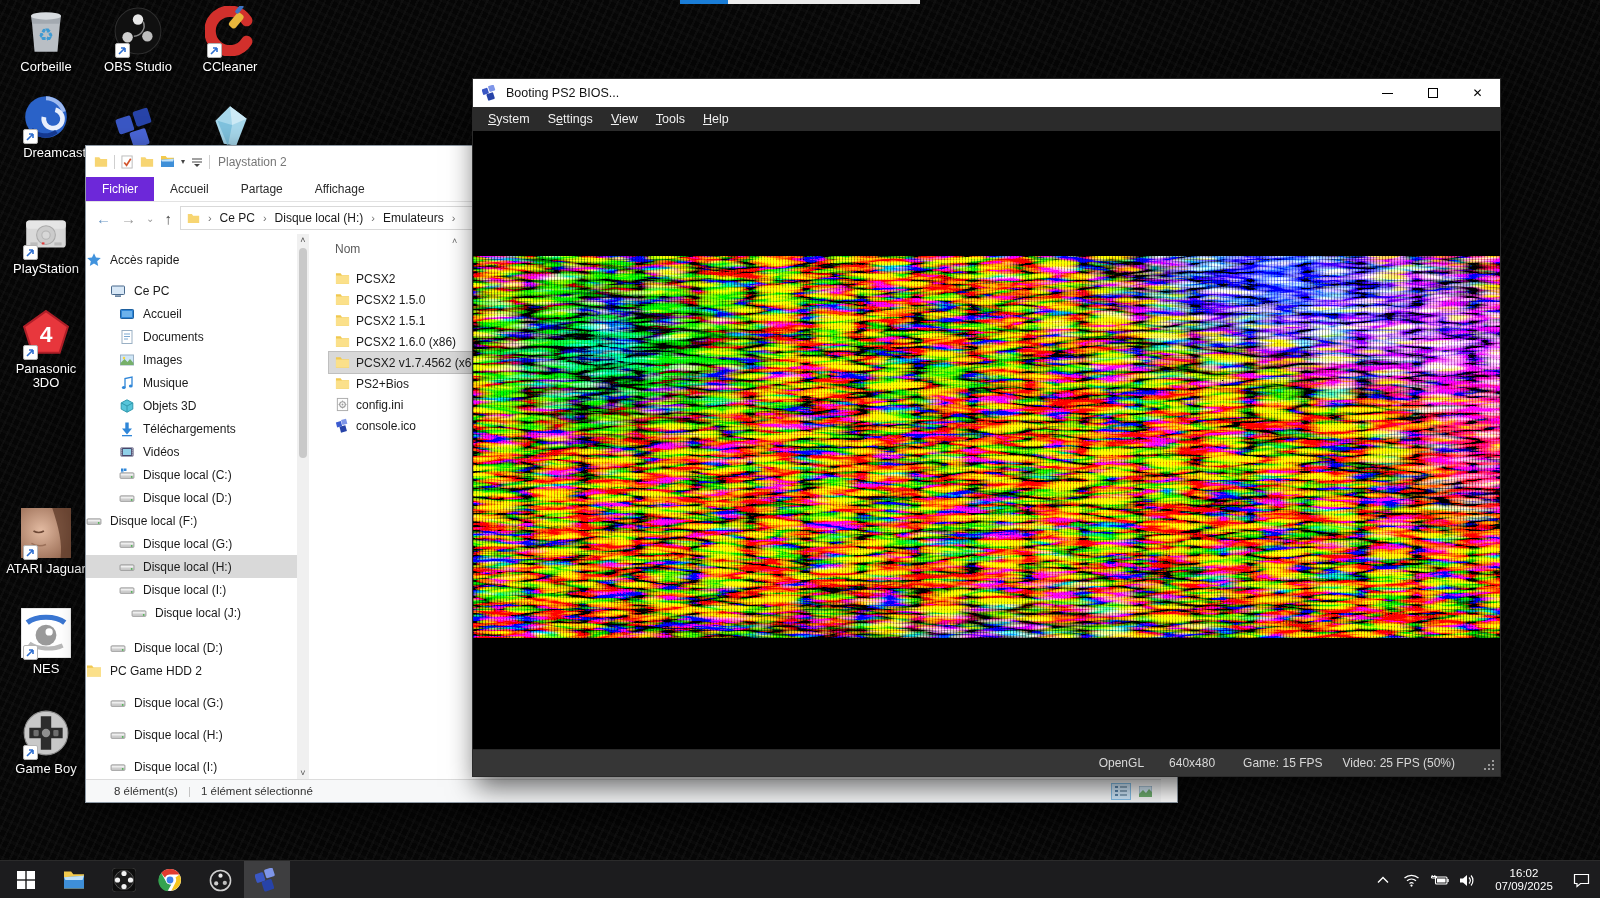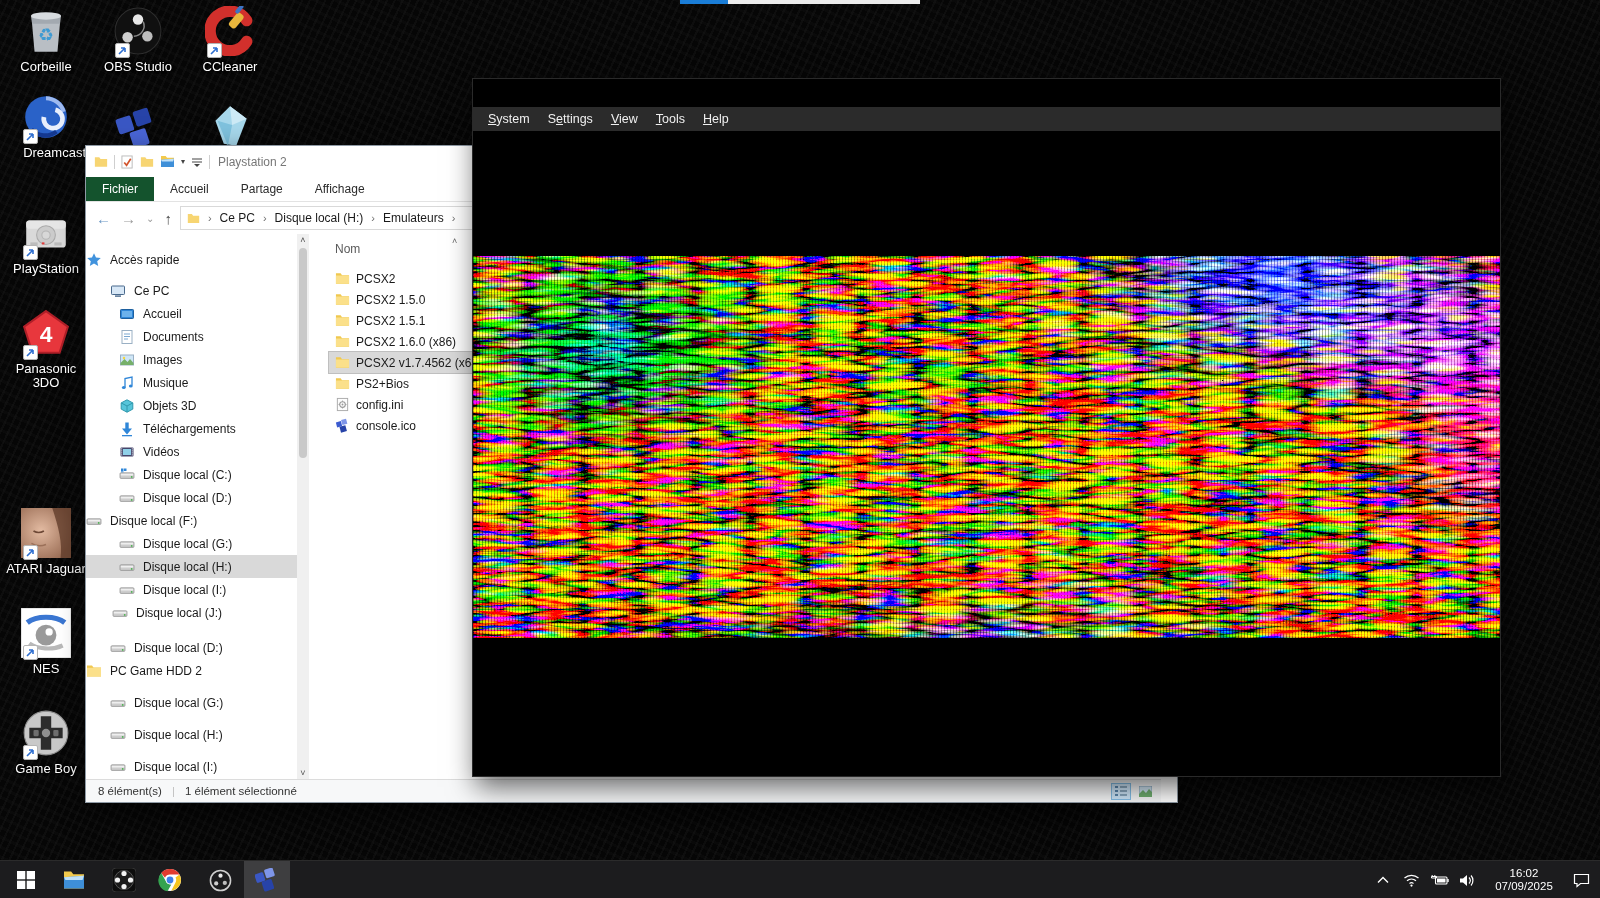--- a/index.html
+++ b/index.html
@@ -28,21 +28,21 @@
 
   
   .explorer { left:85px; top:145px; width:1093px; height:658px; z-index:10; border:1px solid #8f9aa5; }
   .ex-titlebar { position:absolute; left:0; top:0; right:0; height:31px; background:#fff; display:flex; align-items:center; padding-left:8px; }
   .qat { display:flex; align-items:center; gap:6px; }
   .qat .sep { width:1px; height:14px; background:#cfcfcf; }
   .qat .caret { font-size:8px; color:#444; }
   .ex-title { margin-left:8px; font-size:12px; color:#777; }
   .ex-tabs { position:absolute; left:0; top:31px; right:0; height:25px; background:#fff; display:flex; border-bottom:1px solid #e3e3e3; font-size:12px; }
   .ex-tab { padding:0 16px; display:flex; align-items:center; color:#2b2b2b; }
-  .ex-tab.active { background:#14532d; color:#fff; }
+  .ex-tab.active { background:#6d28d9; color:#fff; }
   .ex-addr { position:absolute; left:0; top:56px; right:0; height:32px; background:#fff; display:flex; align-items:center; }
   .addr-arrows { display:flex; align-items:center; gap:10px; padding:0 8px 0 10px; color:#6a97c5; }
   .addr-arrows .dim { color:#9a9a9a; }
   .addr-arrows .up { color:#4a4a4a; }
   .crumbbox { flex:1; height:24px; margin-right:10px; border:1px solid #d9d9d9; background:#fff; display:flex; align-items:center; padding:0 6px; font-size:12px; color:#1a1a1a; gap:4px; }
   .crumbbox .chev { color:#6d6d6d; font-size:11px; padding:0 4px; }
   .ex-body { position:absolute; left:0; top:88px; right:0; bottom:23px; background:#fff; overflow:hidden; }
   .nav-pane { position:absolute; left:0; top:14px; width:211px; }
   .nav-row { display:flex; align-items:center; height:23px; font-size:12px; color:#1a1a1a; }
   .nav-row.sel { background:#d9d9d9; }
@@ -52,21 +52,21 @@
   .nav-scroll .arr { position:absolute; left:0; width:12px; height:12px; color:#505050; font-size:9px; text-align:center; line-height:12px; }
   .nav-scroll .thumb { position:absolute; left:2px; top:14px; width:8px; height:210px; background:#c9c9c9; border-radius:4px; }
   .file-pane { position:absolute; left:225px; top:0; right:0; bottom:0; }
   .file-col-header { position:absolute; left:24px; top:8px; font-size:12px; color:#5a5a5a; }
   .sort-caret { position:absolute; left:141px; top:2px; font-size:9px; color:#6a6a6a; }
   .file-rows { position:absolute; left:18px; top:34px; }
   .file-row { display:flex; align-items:center; height:21px; width:162px; font-size:12px; color:#1a1a1a; padding-left:6px; }
   .file-row.sel { background:#d9d9d9; outline:1px solid #bfbfbf; }
   .fico { width:15px; height:15px; margin-right:6px; flex:none; }
   .fico svg { width:15px; height:15px; }
-  .ex-status { position:absolute; left:0; bottom:0; right:16px; height:23px; background:#f7f8f9; border-top:1px solid #dcdcdc; display:flex; align-items:center; font-size:11.5px; color:#333; padding-left:12px; gap:10px; }
+  .ex-status { position:absolute; left:0; bottom:0; right:16px; height:23px; background:#f7f8f9; border-top:1px solid #dcdcdc; display:flex; align-items:center; font-size:11.5px; color:#333; padding-left:28px; gap:10px; }
   .ex-status .sep { color:#c0c0c0; }
   .viewbtn { position:absolute; top:3px; width:20px; height:17px; border:1px solid transparent; display:flex; align-items:center; justify-content:center; }
   .viewbtn.active { background:#cfe8fb; border-color:#84bfe8; }
 
   
   .pcsx2 { left:472px; top:78px; width:1029px; height:699px; z-index:20; background:#000; border:1px solid #2a2a2a; }
   .px-titlebar { position:absolute; left:0; top:0; right:0; height:28px; background:#fff; display:flex; align-items:center; }
   .px-ticon { margin:0 8px 0 9px; }
   .px-title { font-size:12.5px; color:#111; }
   .capbtns { position:absolute; right:0; top:0; height:28px; display:flex; }
@@ -517,21 +517,21 @@
           <div class="nav-row" style="padding-left: 33px;">
             <span class="nico">
               <svg viewBox="0 0 16 16">
                 <rect x="1" y="5.8" width="14" height="5.6" rx="1" fill="#cdcdcd" stroke="#8a8a8a" stroke-width=".7"></rect>
                 <rect x="1.8" y="6.8" width="12.4" height="1.7" fill="#efefef"></rect>
                 <circle cx="12.7" cy="9.9" r=".9" fill="#49b04c"></circle>
               </svg>
             </span>
             <span>Disque local (I:)</span>
           </div>
-          <div class="nav-row" style="padding-left: 26px;">
+          <div class="nav-row" style="padding-left: 45px;">
             <span class="nico">
               <svg viewBox="0 0 16 16">
                 <rect x="1" y="5.8" width="14" height="5.6" rx="1" fill="#cdcdcd" stroke="#8a8a8a" stroke-width=".7"></rect>
                 <rect x="1.8" y="6.8" width="12.4" height="1.7" fill="#efefef"></rect>
                 <circle cx="12.7" cy="9.9" r=".9" fill="#49b04c"></circle>
               </svg>
             </span>
             <span>Disque local (J:)</span>
           </div>
           <div class="nav-row" style="padding-left: 24px; margin-top: 12px;">
@@ -700,20 +700,43 @@
       <div class="viewbtn" style="right:6px;">
         <svg width="13" height="11" viewBox="0 0 13 11">
             <rect x="0" y="0" width="13" height="11" fill="#cfe4f2" stroke="#8aa9c0"></rect>
             <path d="M0 8l4-4 3 3 3-4 3 3v5H0z" fill="#6fae6f"></path>
           </svg>
       </div>
     </div>
   </div>
 
   <div class="window pcsx2">
+    <div class="px-titlebar">
+      <span class="px-ticon">
+        <svg width="16" height="16" viewBox="0 0 16 16">
+            <g transform="rotate(-18 8 8)">
+              <rect x="1" y="2" width="6" height="6" rx="1" fill="#3a57c4"></rect>
+              <rect x="8" y="1" width="6" height="6" rx="1" fill="#7e95e8"></rect>
+              <rect x="4" y="8" width="7" height="7" rx="1" fill="#2743a8"></rect>
+            </g>
+          </svg>
+      </span>
+      <span class="px-title">Booting PS2 BIOS...</span>
+      <div class="capbtns">
+        <div class="capbtn">
+            <div class="glyph-min"></div>
+          </div>
+        <div class="capbtn">
+            <div class="glyph-max"></div>
+          </div>
+        <div class="capbtn">
+            <span class="glyph-close">✕</span>
+          </div>
+      </div>
+    </div>
 
     <div class="px-menubar">
       <span class="px-menu"><span></span><span class="u">S</span><span>ystem</span></span>
       <span class="px-menu"><span>S</span><span class="u">e</span><span>ttings</span></span>
       <span class="px-menu"><span></span><span class="u">V</span><span>iew</span></span>
       <span class="px-menu"><span></span><span class="u">T</span><span>ools</span></span>
       <span class="px-menu"><span></span><span class="u">H</span><span>elp</span></span>
     </div>
 
     <div class="px-video">
@@ -725,20 +748,36 @@
               <feColorMatrix type="matrix" values="1.6 0.9 -0.1 0 -0.35  0.2 1.7 0 0 -0.3  0 0 0.9 0 -0.2  0 0 0 0 1"></feColorMatrix>
             </filter>
           </defs>
           <rect width="1029" height="382" filter="url(#gl)"></rect>
         </svg>
         <div class="glitch-overlay"></div>
         <div class="glitch-stripes"></div>
       </div>
     </div>
 
+    <div class="px-status">
+      <span class="item i1">OpenGL</span>
+      <span class="item i2">640x480</span>
+      <span class="item i3">Game: 15 FPS</span>
+      <span class="item i4">Video: 25 FPS (50%)</span>
+      <svg class="grip" viewBox="0 0 14 14">
+          <g fill="#9a9a9a">
+            <rect x="10" y="2" width="2" height="2"></rect>
+            <rect x="6" y="6" width="2" height="2"></rect>
+            <rect x="10" y="6" width="2" height="2"></rect>
+            <rect x="2" y="10" width="2" height="2"></rect>
+            <rect x="6" y="10" width="2" height="2"></rect>
+            <rect x="10" y="10" width="2" height="2"></rect>
+          </g>
+        </svg>
+    </div>
   </div>
 
   <div class="taskbar">
     <div class="tb-cell" style="left:4px;width:44px;">
       <svg width="18" height="18" viewBox="0 0 18 18">
           <g fill="#fff">
             <rect x="0" y="0" width="8.3" height="8.3"></rect>
             <rect x="9.7" y="0" width="8.3" height="8.3"></rect>
             <rect x="0" y="9.7" width="8.3" height="8.3"></rect>
             <rect x="9.7" y="9.7" width="8.3" height="8.3"></rect>

